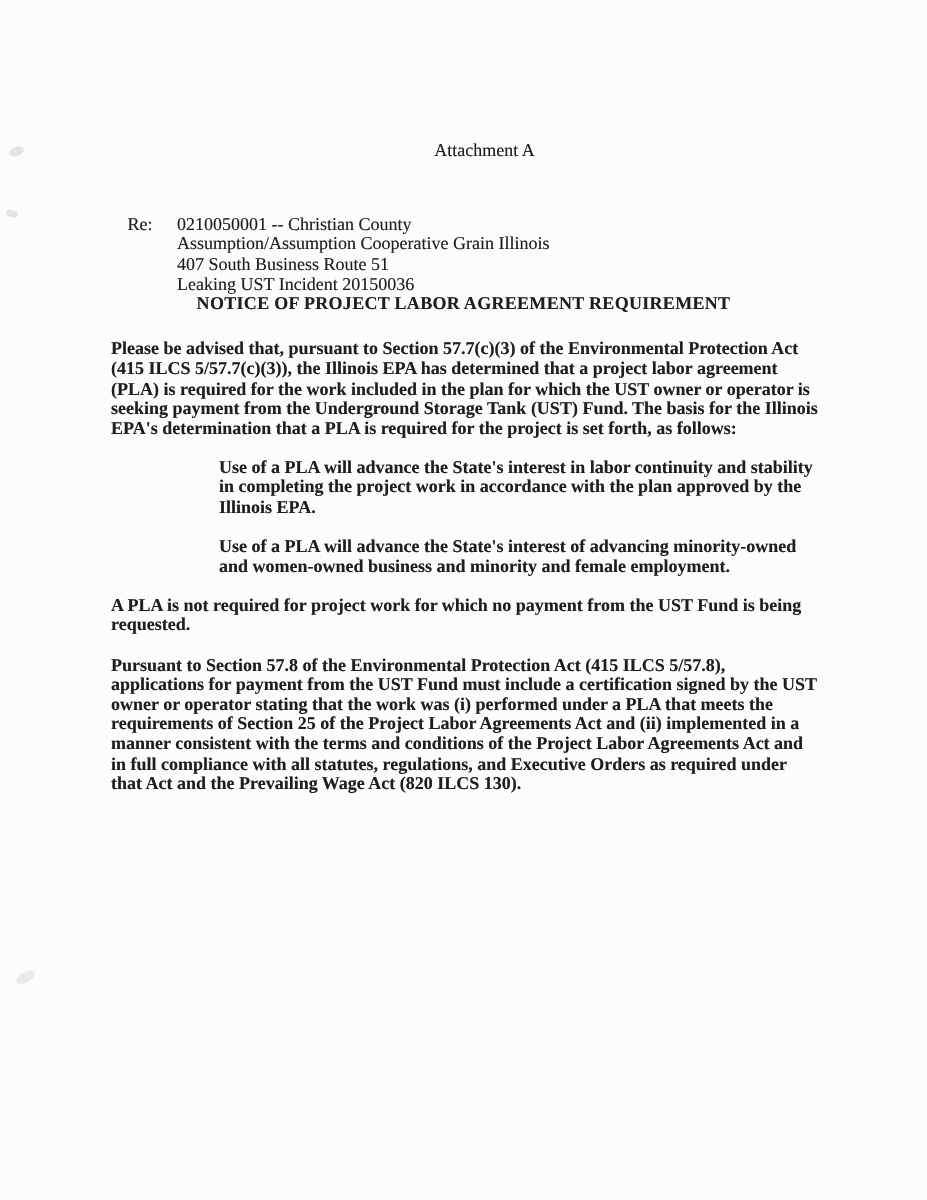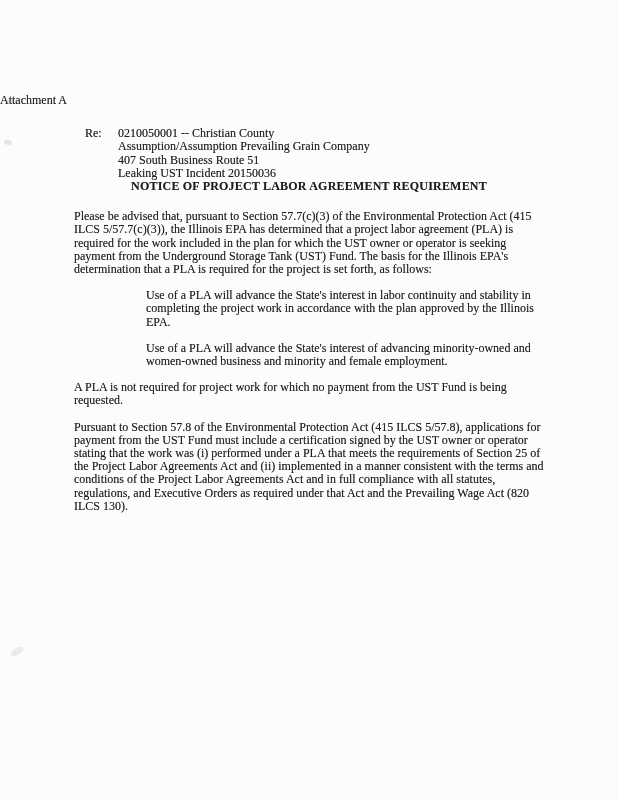--- a/index.html
+++ b/index.html
@@ -21,44 +21,46 @@
     left: 0;
     width: 618px;
     height: 800px;
     font-size: 12px;
     line-height: 13.2px;
     
     text-shadow: 0 0 0.4px rgba(20,20,20,0.45);
   }
   .attachment-label {
     margin-top: 94px;
-    text-align: left;
+    text-align: center;
+    padding-left: 28px;
   }
   .re-block {
-    margin: 20px 0 0 85px;
+    margin: 36px 0 0 85px;
     display: flex;
   }
   .re-label {
     width: 33px;
     flex-shrink: 0;
   }
   .re-lines > div {
     white-space: nowrap;
   }
   .notice-heading {
     text-align: center;
     font-weight: bold;
     letter-spacing: 0.2px;
   }
   .body-text {
     margin: 17px 70px 0 74px;
     width: 474px;
   }
   .body-text p {
     margin: 0 0 13px 0;
+    font-weight: bold;
   }
   .body-text p.indent {
     margin-left: 72px;
     margin-right: 2px;
   }
   
   .scan-artifact {
     position: absolute;
     background: rgba(120,120,120,0.18);
     border-radius: 50%;
@@ -75,21 +77,21 @@
   <span class="scan-artifact artifact-1"></span>
   <span class="scan-artifact artifact-2"></span>
   <span class="scan-artifact artifact-3"></span>
 
   <div class="attachment-label">Attachment A</div>
 
   <div class="re-block">
     <div class="re-label">Re:</div>
     <div class="re-lines">
       <div>0210050001 -- Christian County</div>
-      <div>Assumption/Assumption Prevailing Grain Company</div>
+      <div>Assumption/Assumption Cooperative Grain Illinois</div>
       <div>407 South Business Route 51</div>
       <div>Leaking UST Incident 20150036</div>
     </div>
   </div>
 
   <div class="notice-heading">NOTICE OF PROJECT LABOR AGREEMENT REQUIREMENT</div>
 
   <div class="body-text">
     <p>Please be advised that, pursuant to Section 57.7(c)(3) of the Environmental Protection Act (415 ILCS 5/57.7(c)(3)), the Illinois EPA has determined that a project labor agreement (PLA) is required for the work included in the plan for which the UST owner or operator is seeking payment from the Underground Storage Tank (UST) Fund. The basis for the Illinois EPA's determination that a PLA is required for the project is set forth, as follows:</p>
     <p class="indent">Use of a PLA will advance the State's interest in labor continuity and stability in completing the project work in accordance with the plan approved by the Illinois EPA.</p>

